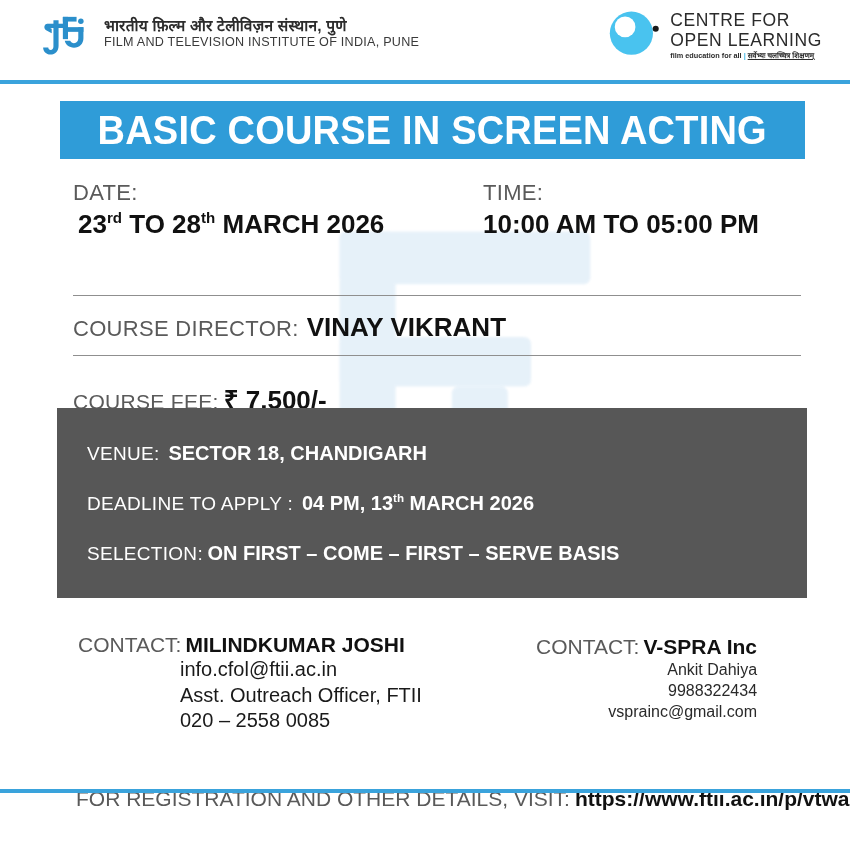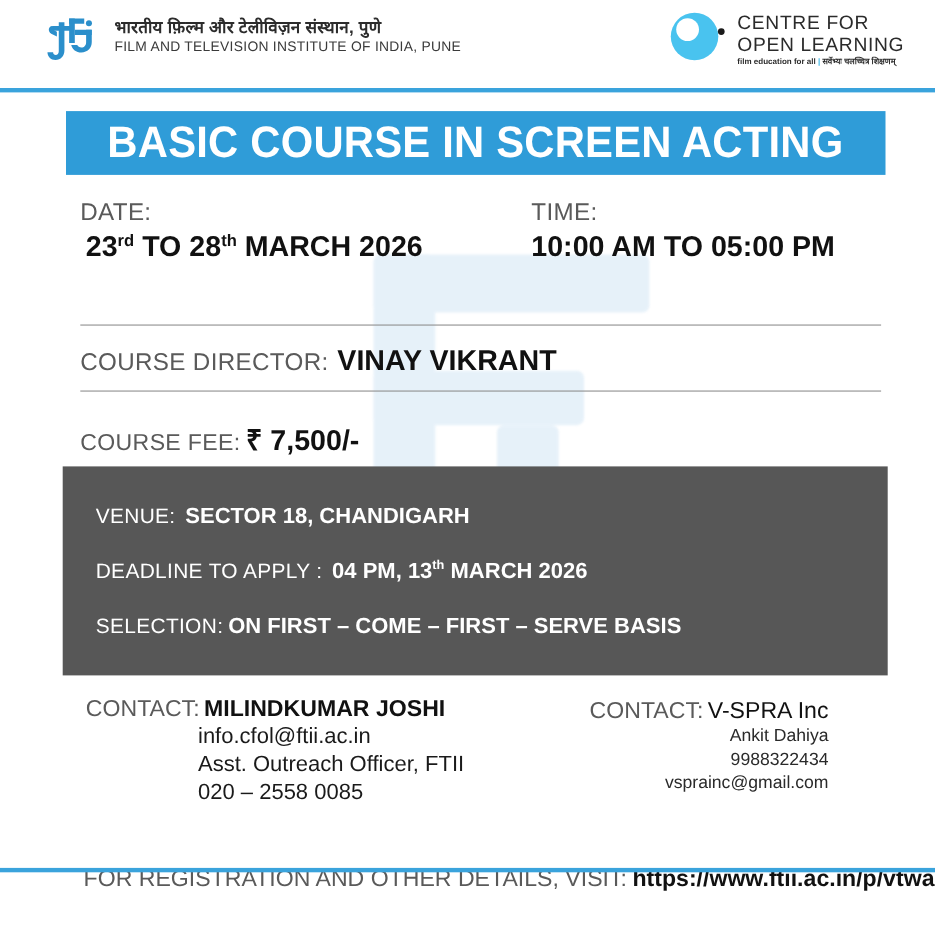--- a/index.html
+++ b/index.html
@@ -97,21 +97,21 @@
   .col-line2 { margin-top: 2px; }
   .col-tag {
     margin-top: 3px;
     font-size: 7.3px;
     white-space: nowrap;
     letter-spacing: 0;
     line-height: 1;
   }
   .col-tag .eng { color: #2b2b2b; font-weight: 700; }
   .col-tag .bar { color: #3bb6e6; font-weight: 700; padding: 0 2px; }
-  .col-tag .san { color: #2b2b2b; font-weight: 700; }
+  .col-tag .san { color: #2b2b2b; font-weight: 700; text-decoration: underline; }
 
   .rule-blue-top {
     position: absolute;
     left: 0; top: 80px;
     width: 850px;
     height: 4px;
     background: #3aa3dc;
     z-index: 2;
   }
   .rule-blue-bottom {
@@ -212,21 +212,21 @@
     left: 73px; top: 381px;
     white-space: nowrap;
   }
   .fee-row .lbl { font-size: 21px; letter-spacing: .3px; }
   .fee-row .val { font-size: 26px; margin-left: 5px; text-align: center; }
 
   
   .gray-panel {
     position: absolute;
     left: 57px;
-    top: 424px;
+    top: 408px;
     width: 750px;
     height: 190px;
     background: #575757;
     z-index: 2;
   }
   .gp-line {
     position: absolute;
     left: 30px;
     white-space: nowrap;
     color: #ffffff;
@@ -256,21 +256,21 @@
 
   .contact-right {
     position: absolute;
     left: 536px;
     top: 633px;
     white-space: nowrap;
     line-height: 1.30;
   }
   .cr-head { font-size: 21px; }
   .cr-head .lbl { color: #5a5a5a; }
-  .cr-head .val { color: #111; font-weight: 400; margin-left: 4px; }
+  .cr-head .val { color: #111; font-weight: 700; margin-left: 4px; }
   .cr-line { font-size: 16px; color: #2a2a2a; text-align: right; }
 
   .reg-line {
     position: absolute;
     left: 76px;
     top: 787px;
     white-space: nowrap;
   }
   .reg-line .lbl { font-size: 21px; color: #5a5a5a; }
   .reg-line .val { font-size: 21px; color: #111; font-weight: 700; margin-left: 5px; }

